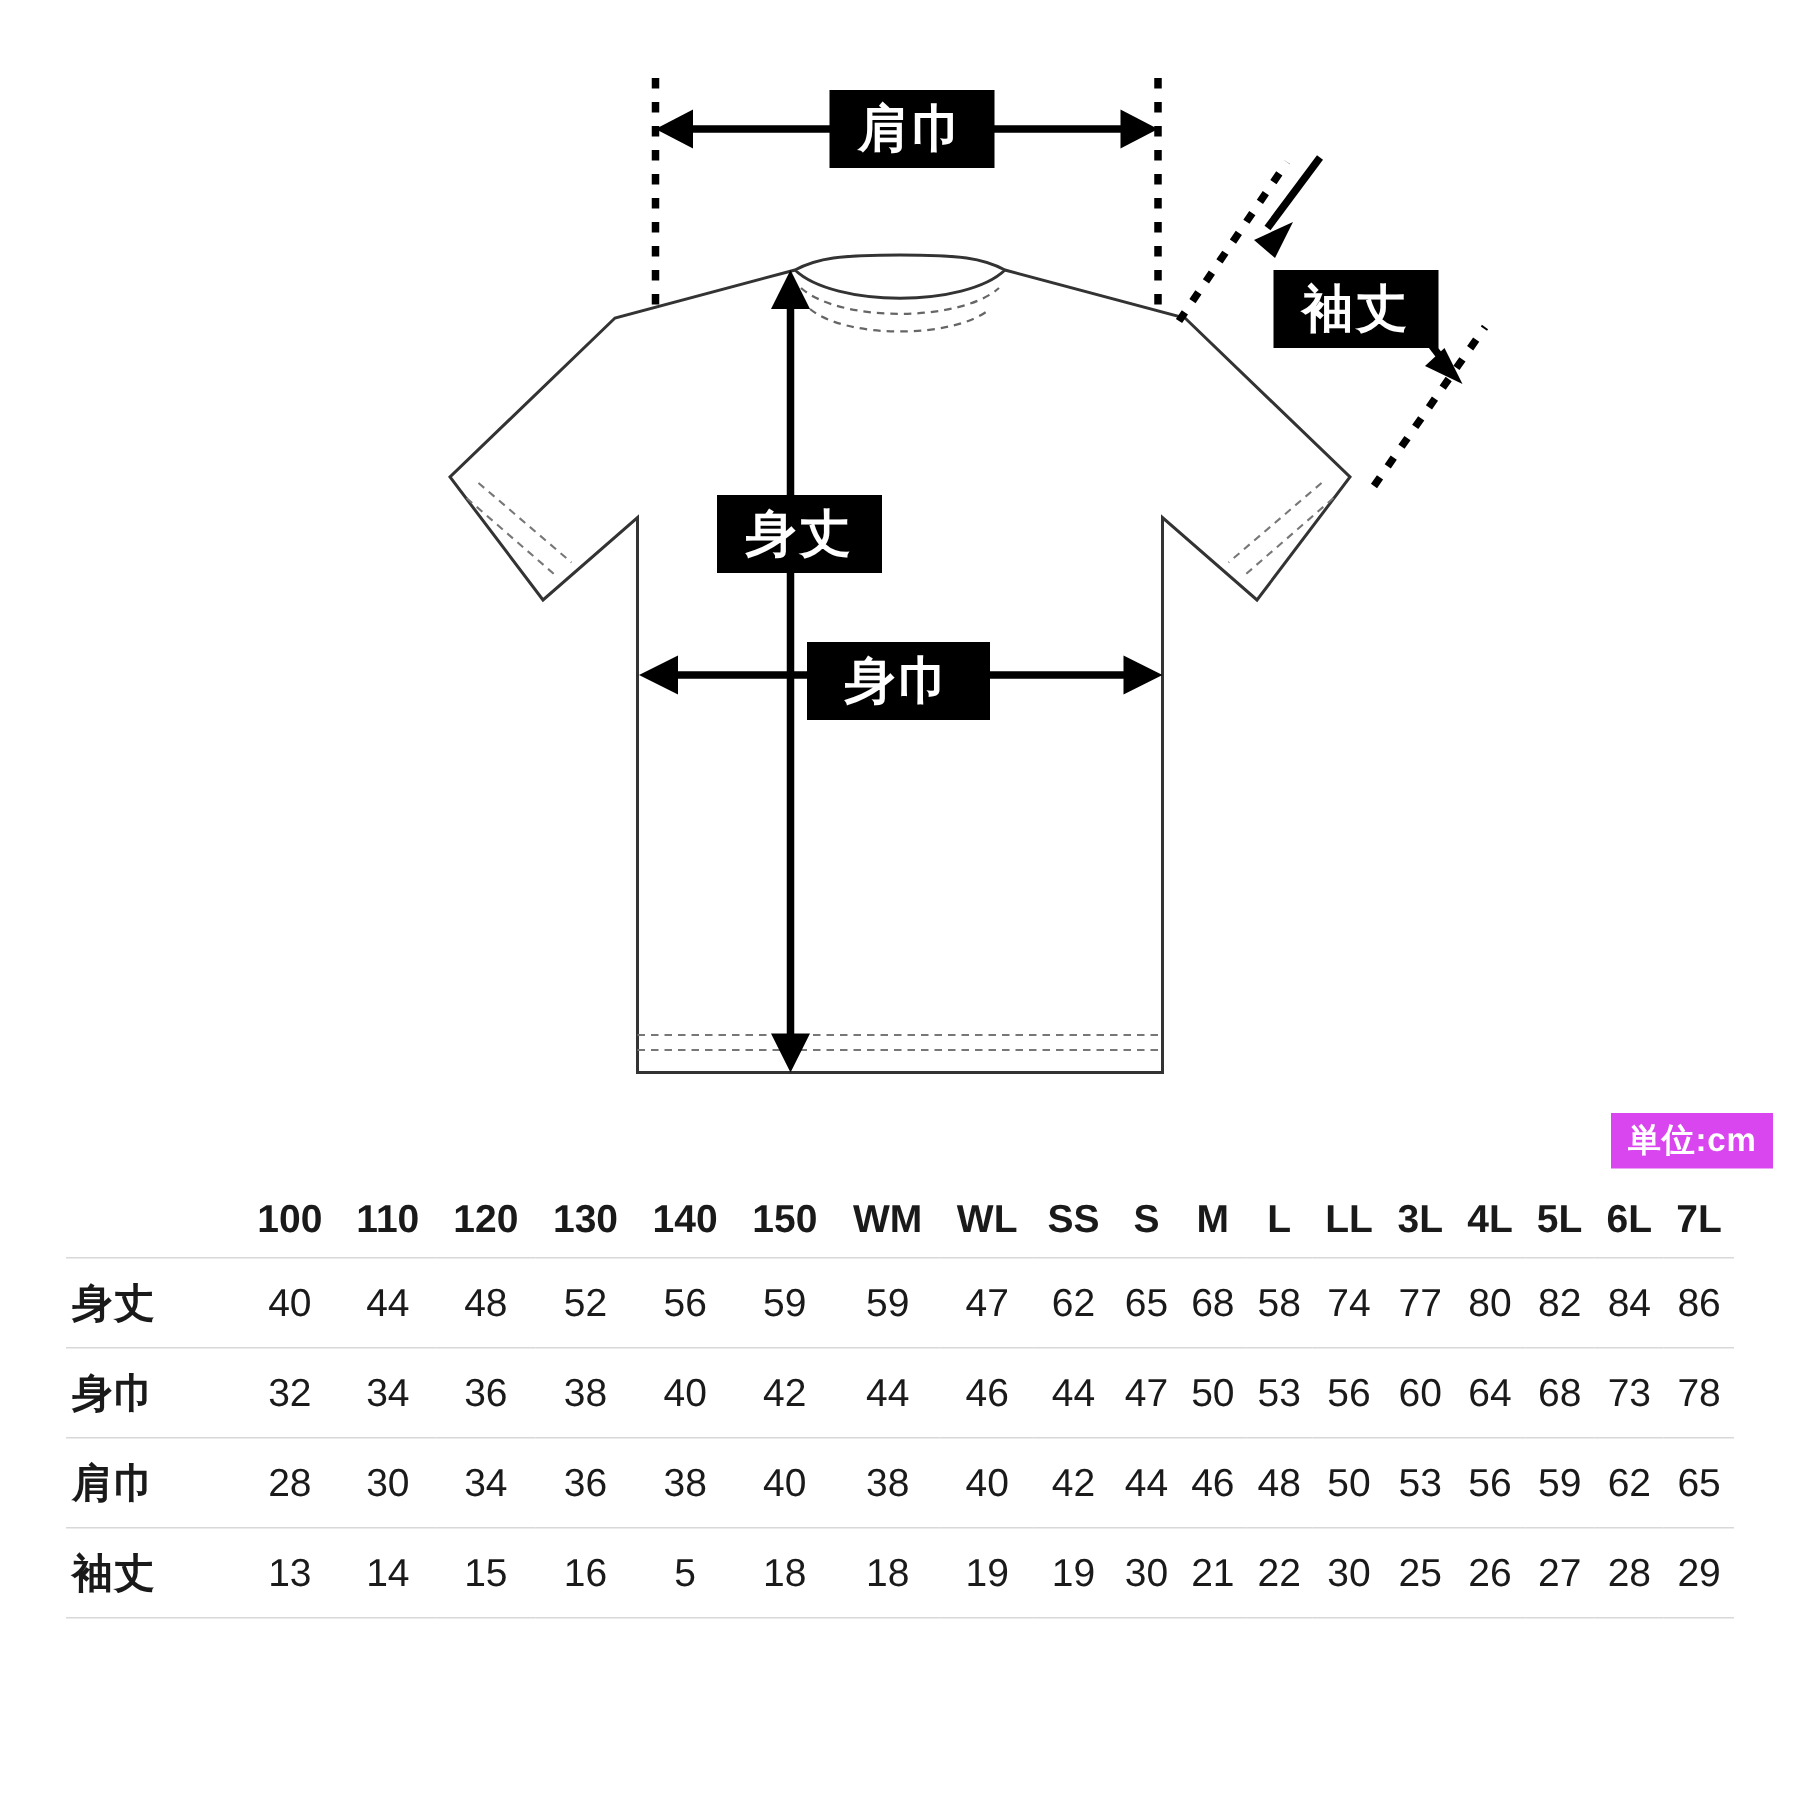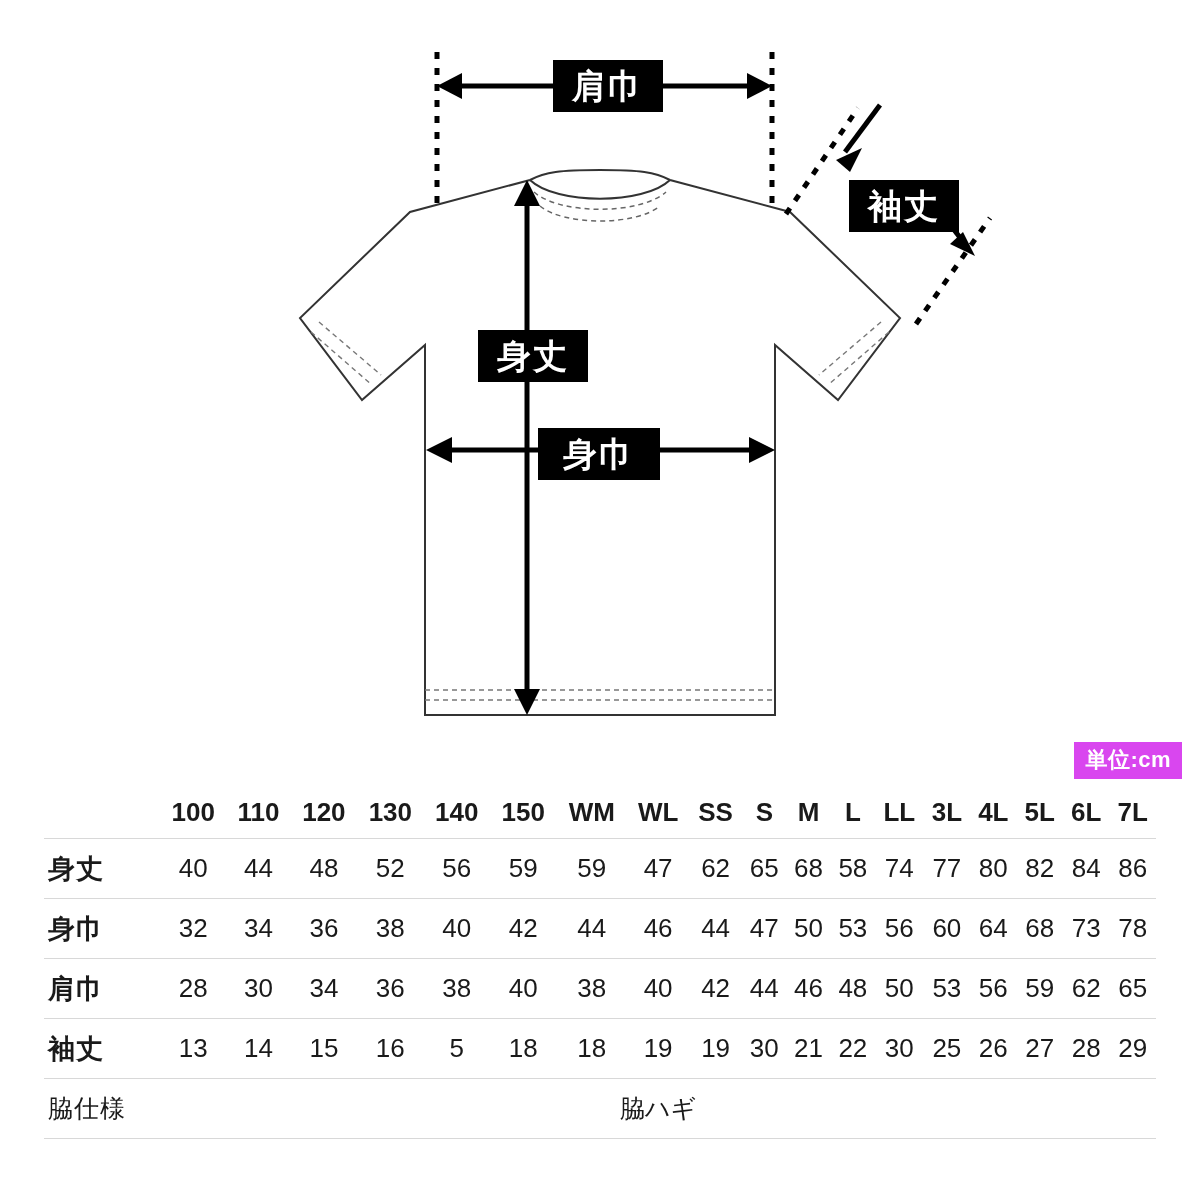--- a/index.html
+++ b/index.html
@@ -293,18 +293,14 @@
       <td class="val">30</td>
       <td class="val">21</td>
       <td class="val">22</td>
       <td class="val">30</td>
       <td class="val">25</td>
       <td class="val">26</td>
       <td class="val">27</td>
       <td class="val">28</td>
       <td class="val">29</td>
     </tr>
-    <tr class="spec-row">
-      <th class="rowhead">脇仕様</th>
-      <td class="spec" colspan="18">脇ハギ</td>
-    </tr>
   </tbody>
 </table>
 
 </body></html>

